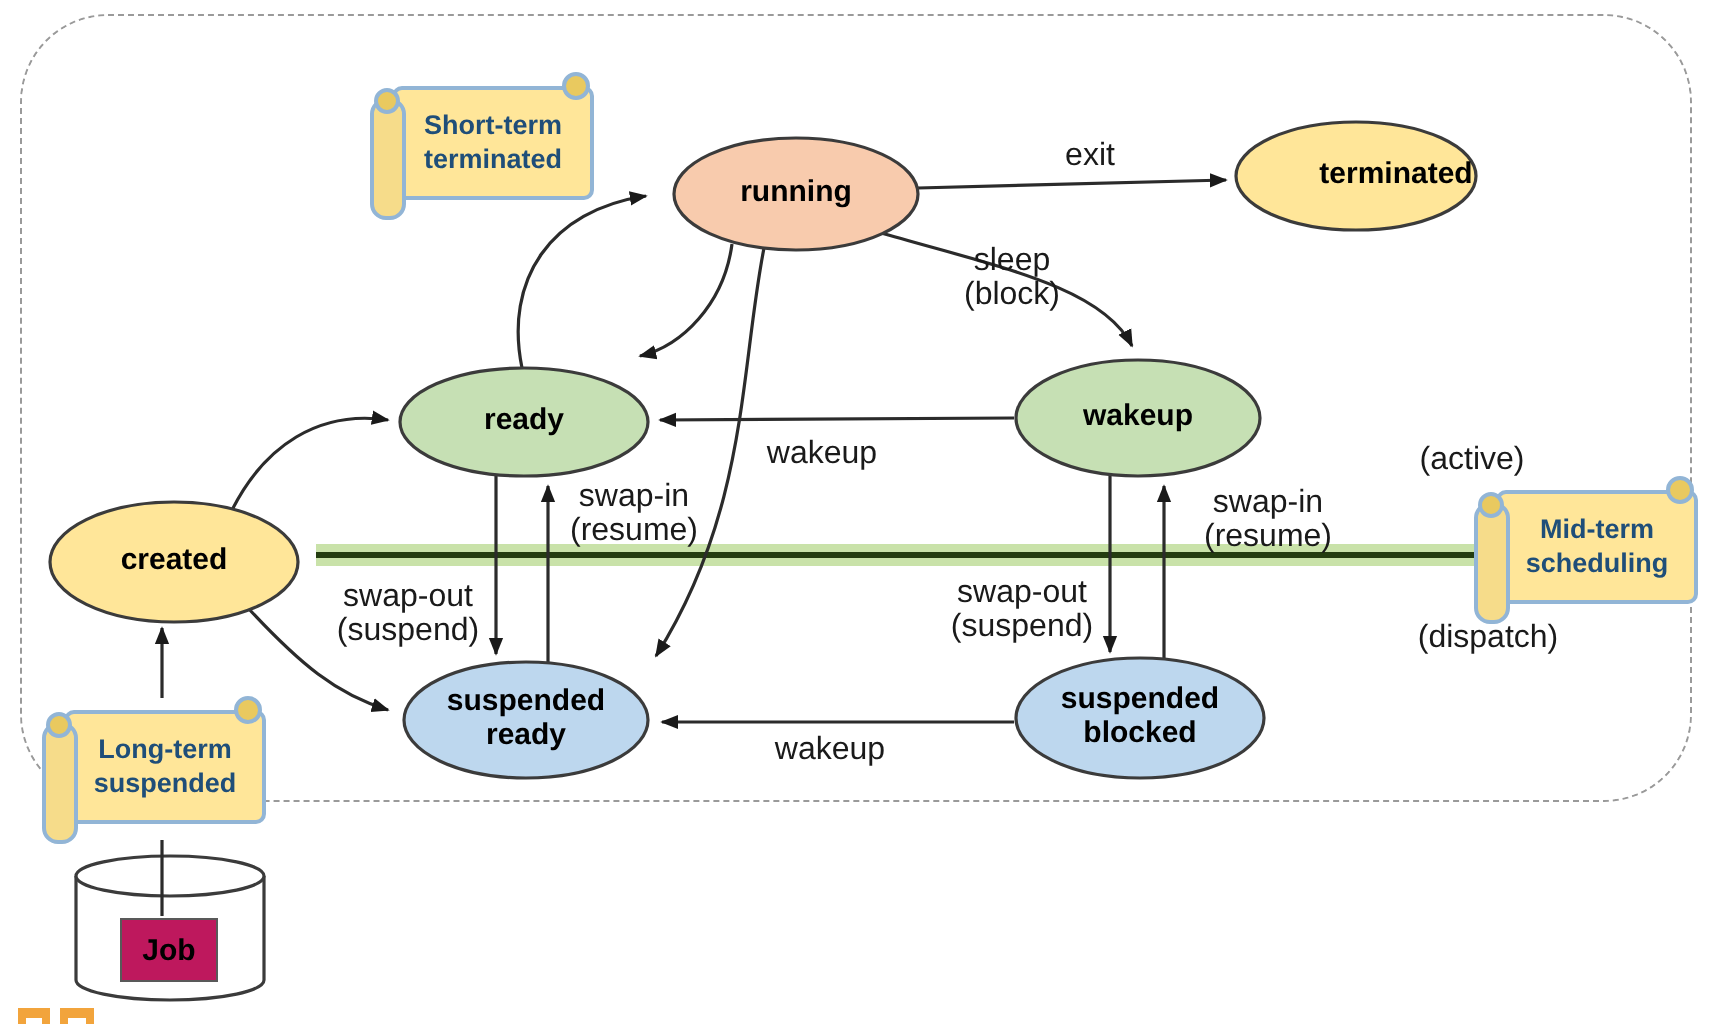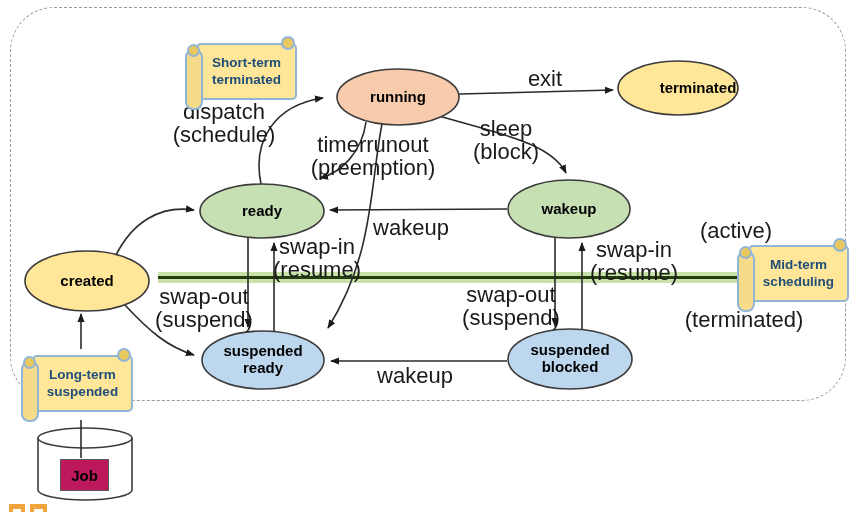--- a/index.html
+++ b/index.html
@@ -18,21 +18,21 @@
   }
   .divider-core {
     position:absolute; left:0; top:4px; width:100%; height:3px;
     background:#243d10;
   }
   svg.diagram { position:absolute; left:0; top:0; }
   .edge { stroke:#2b2b2b; stroke-width:1.6; fill:none; }
   .node { stroke:#3b3b3b; stroke-width:1.6; }
   .lbl {
     position:absolute; transform:translate(-50%,-50%);
-    font-size:22px; line-height:1.06; color:#1a1a1a;
+    font-size:16px; line-height:1.06; color:#1a1a1a;
     text-align:center; white-space:pre-line;
   }
   .state-lbl {
     position:absolute; transform:translate(-50%,-50%);
     font-size:15px; font-weight:bold; color:#000;
     text-align:center; white-space:pre-line; line-height:1.12;
   }
   .scroll { position:absolute; width:113px; height:72px; }
   .scroll-body {
     position:absolute; left:11px; top:7px; right:1px; bottom:8px;
@@ -118,40 +118,36 @@
   <div class="state-lbl" style="left:87px;top:281px">created</div>
   <div class="state-lbl" style="left:398px;top:97px">running</div>
   <div class="state-lbl" style="left:698px;top:88px">terminated</div>
   <div class="state-lbl" style="left:262px;top:211px">ready</div>
   <div class="state-lbl" style="left:569px;top:209px">wakeup</div>
   <div class="state-lbl" style="left:263px;top:360px">suspended
 ready</div>
   <div class="state-lbl" style="left:570px;top:359px">suspended
 blocked</div>
 
-  <div class="lbl" style="left:224px;top:123px">dispatch
-(schedule)</div>
-  <div class="lbl" style="left:373px;top:156px">timerrunout
-(preemption)</div>
   <div class="lbl" style="left:545px;top:79px">exit</div>
   <div class="lbl" style="left:506px;top:140px">sleep
 (block)</div>
   <div class="lbl" style="left:411px;top:228px">wakeup</div>
   <div class="lbl" style="left:317px;top:258px">swap-in
 (resume)</div>
   <div class="lbl" style="left:204px;top:308px">swap-out
 (suspend)</div>
   <div class="lbl" style="left:634px;top:261px">swap-in
 (resume)</div>
   <div class="lbl" style="left:511px;top:306px">swap-out
 (suspend)</div>
   <div class="lbl" style="left:415px;top:376px">wakeup</div>
 
   <div class="lbl" style="left:736px;top:231px">(active)</div>
-  <div class="lbl" style="left:744px;top:320px">(terminated)</div>
+  <div class="lbl" style="left:744px;top:320px">(dispatch)</div>
 
   <div class="scroll" style="left:185px;top:36px">
     <div class="scroll-body">
       <div class="scroll-text">Short-term
 terminated</div>
     </div>
     <div class="scroll-roll"></div>
     <div class="scroll-curl-left"></div>
     <div class="scroll-curl-right"></div>
   </div>

